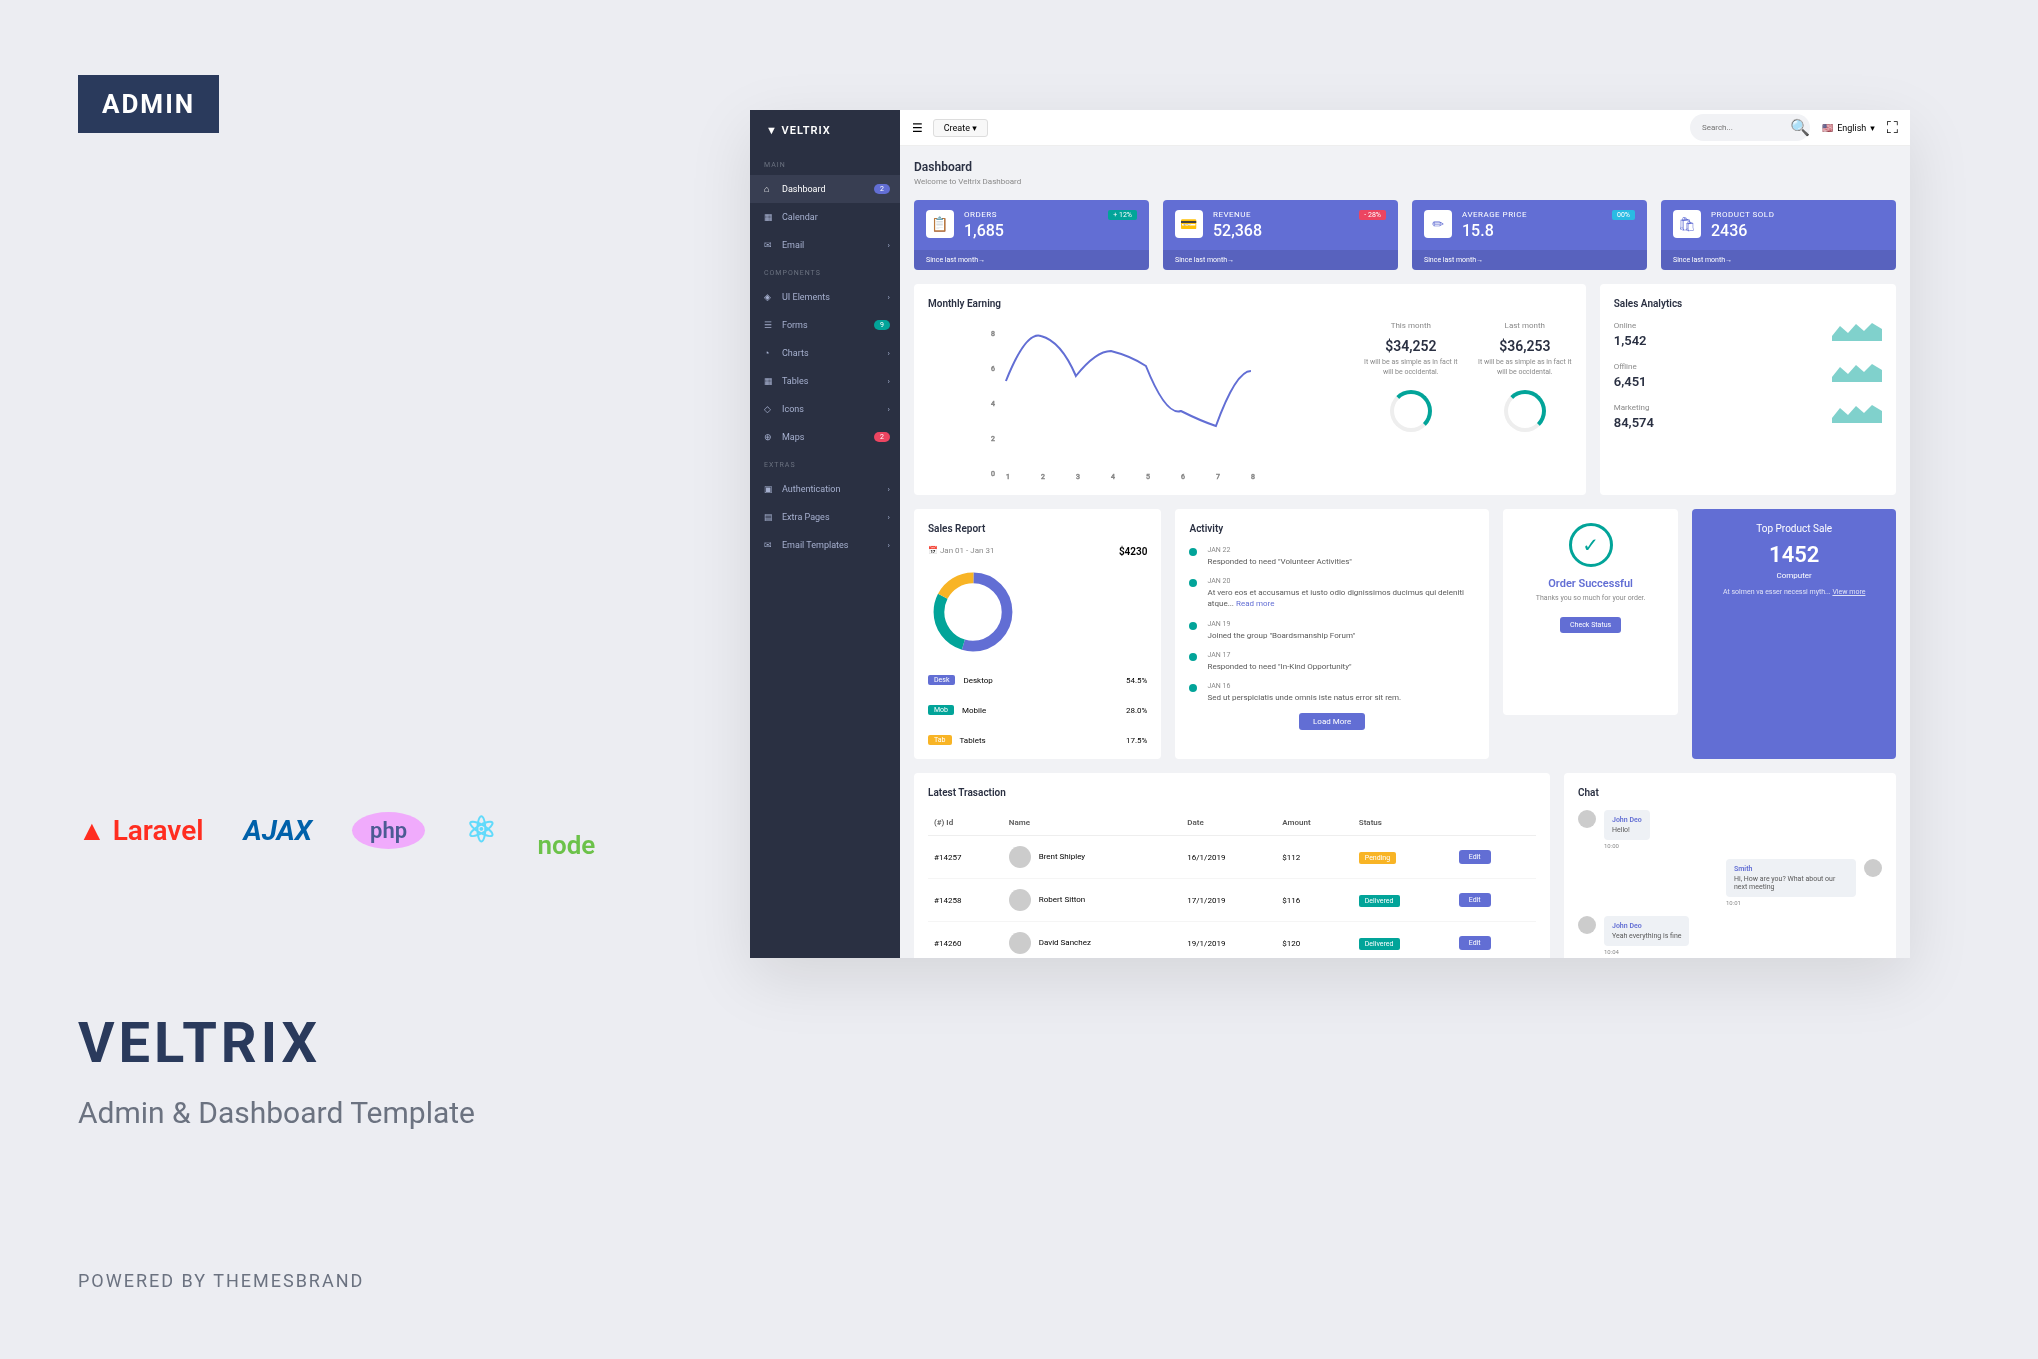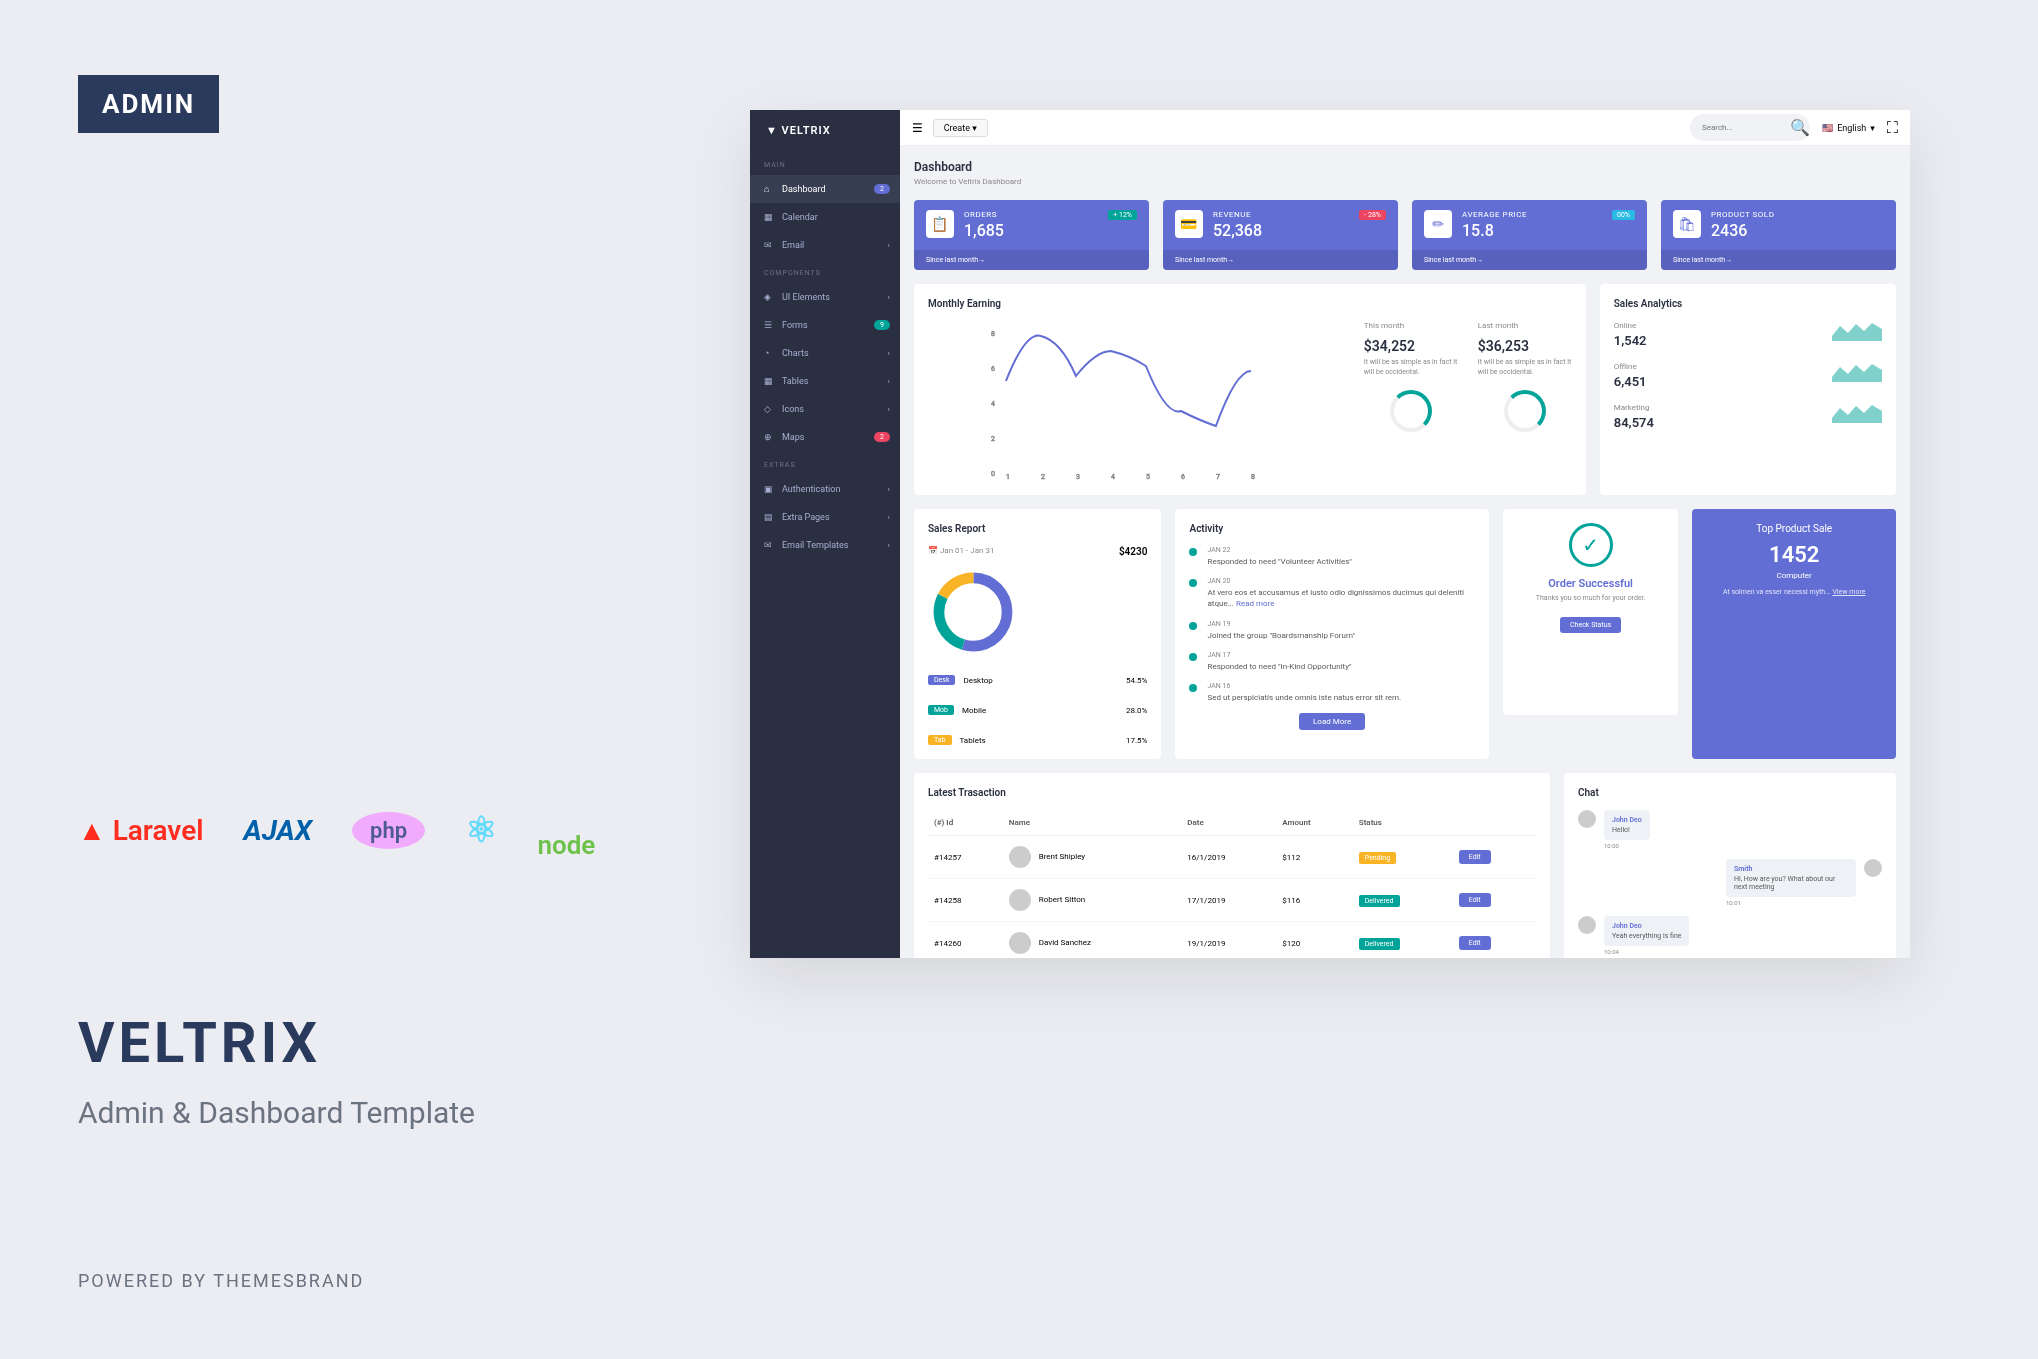--- a/index.html
+++ b/index.html
@@ -51,21 +51,21 @@
 .stat-badge.blue{background:#29bbe3}
 .stat-footer{padding:6px 12px;background:rgba(0,0,0,0.1);font-size:7px;display:flex;}
 .row{display:flex;gap:14px;margin-bottom:14px}
 .card{background:#fff;border-radius:4px;padding:14px}
 .card-title{font-size:10px;font-weight:600;color:#2a3042;margin-bottom:12px}
 .earning-card{flex:2.4}
 .earning-body{display:flex;gap:20px}
 .chart-area{flex:2;position:relative;height:160px}
 .chart-svg{width:100%;height:100%}
 .earning-stats{flex:1;display:flex;gap:20px}
-.earning-col{flex:1;}
+.earning-col{flex:1;text-align:center}
 .earning-label{font-size:8px;color:#8a8a8a;margin-bottom:8px}
 .earning-value{font-size:14px;font-weight:600;color:#2a3042;margin-bottom:4px}
 .earning-desc{font-size:7px;color:#8a8a8a;margin-bottom:12px;line-height:1.4}
 .donut{width:42px;height:42px;border-radius:50%;border:4px solid #eee;border-top-color:#02a499;border-right-color:#02a499;margin:0 auto}
 .analytics-card{flex:1}
 .analytics-row{margin-bottom:14px}
 .analytics-label{font-size:8px;color:#8a8a8a}
 .analytics-value{font-size:13px;font-weight:600;color:#2a3042;margin-top:3px}
 .spark{width:50px;height:20px;float:right}
 .sales-report{flex:1}

